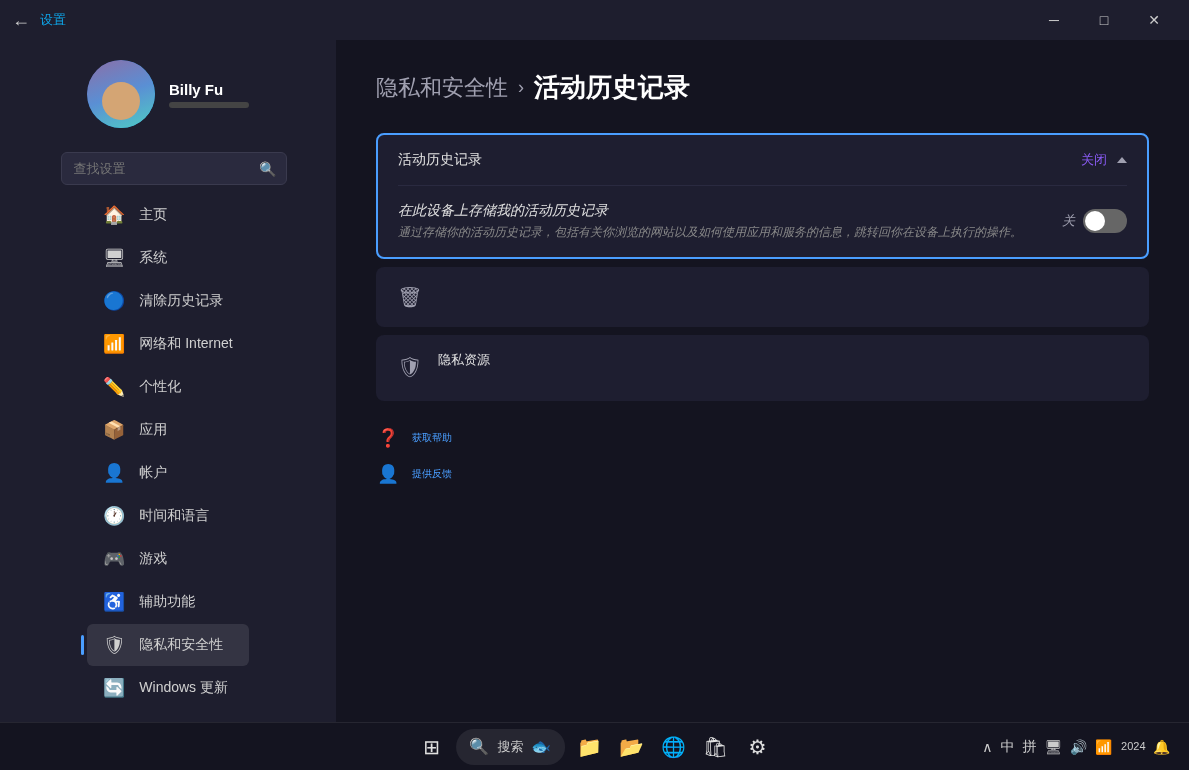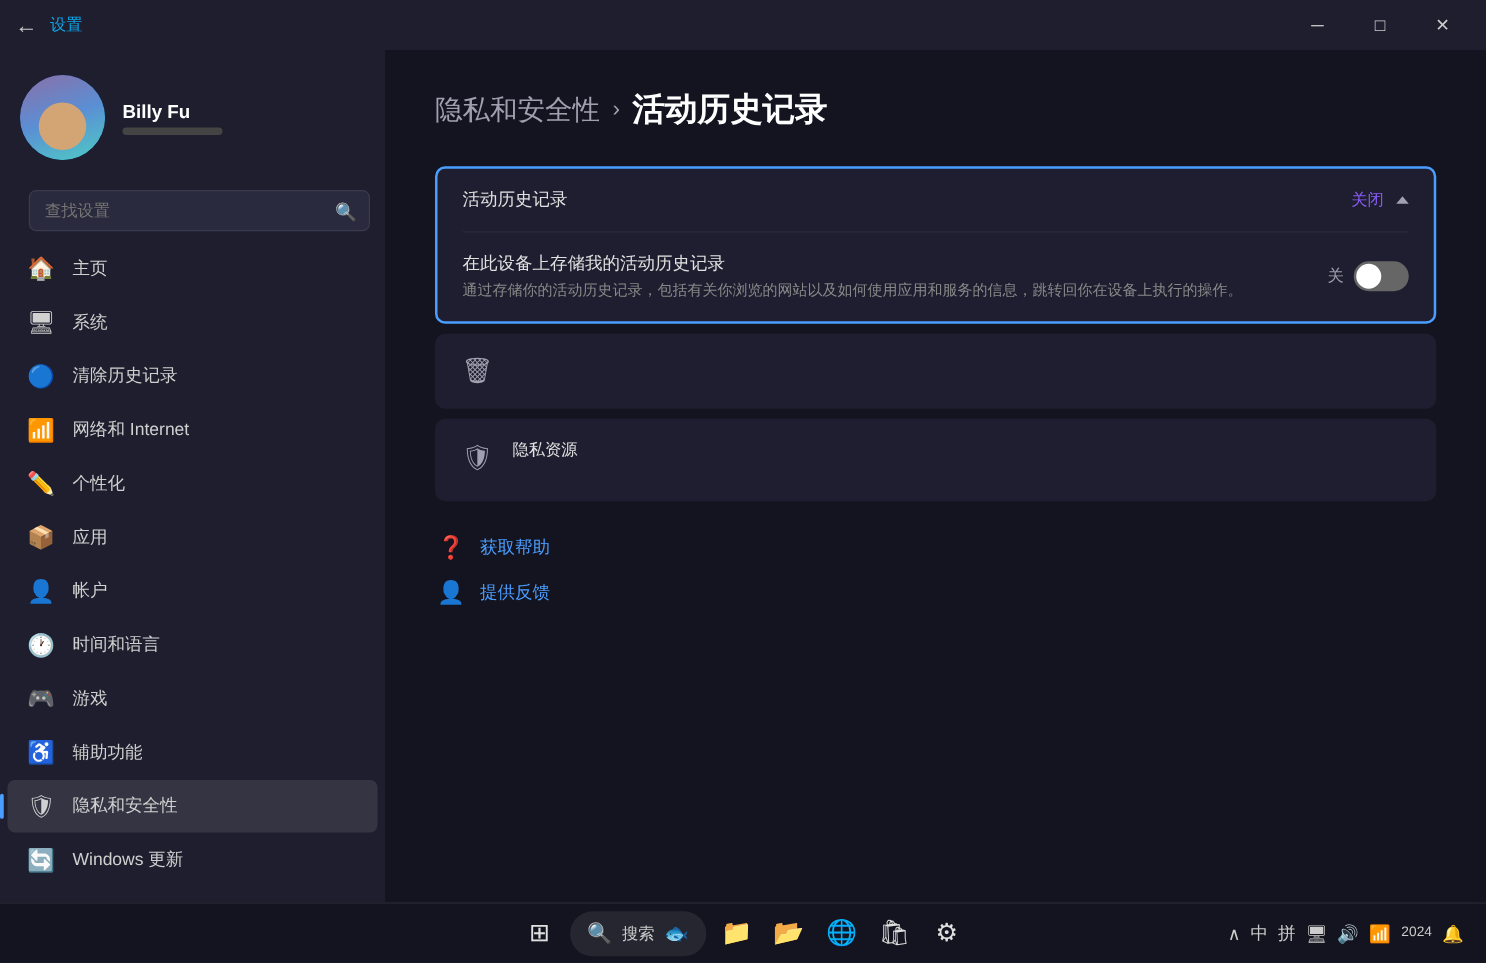--- a/index.html
+++ b/index.html
@@ -56,26 +56,27 @@
       position: absolute;
       top: 40px;
       left: 0;
       right: 0;
       bottom: 48px;
       display: flex;
     }
 
     
     .sidebar {
-      width: 308px;
+      width: 336px;
       background: #1e1e2e;
       display: flex;
       flex-direction: column;
       overflow-y: auto;
       flex-shrink: 0;
+      align-items: center;
     }
 
     .user-profile {
       display: flex;
       align-items: center;
       padding: 20px 16px;
       gap: 14px;
     }
     .avatar {
       width: 68px;
@@ -252,20 +253,21 @@
     }
 
     .card-body {
       padding: 16px 20px;
     }
 
     .setting-row {
       display: flex;
       align-items: center;
       justify-content: space-between;
+      font-style: italic;
     }
     .setting-info {
       flex: 1;
     }
     .setting-title {
       font-size: 14px;
       color: #e0e0e0;
       margin-bottom: 4px;
     }
     .setting-desc {
@@ -389,21 +391,21 @@
     .footer-link-icon {
       width: 26px;
       height: 26px;
       display: flex;
       align-items: center;
       justify-content: center;
       font-size: 18px;
       color: #4a9eff;
     }
     .footer-link-text {
-      font-size: 14px;
+      font-size: 10px;
       color: #4a9eff;
     }
 
     
     .taskbar {
       position: absolute;
       bottom: 0; left: 0; right: 0;
       height: 48px;
       background: rgba(20, 20, 32, 0.95);
       backdrop-filter: blur(20px);

